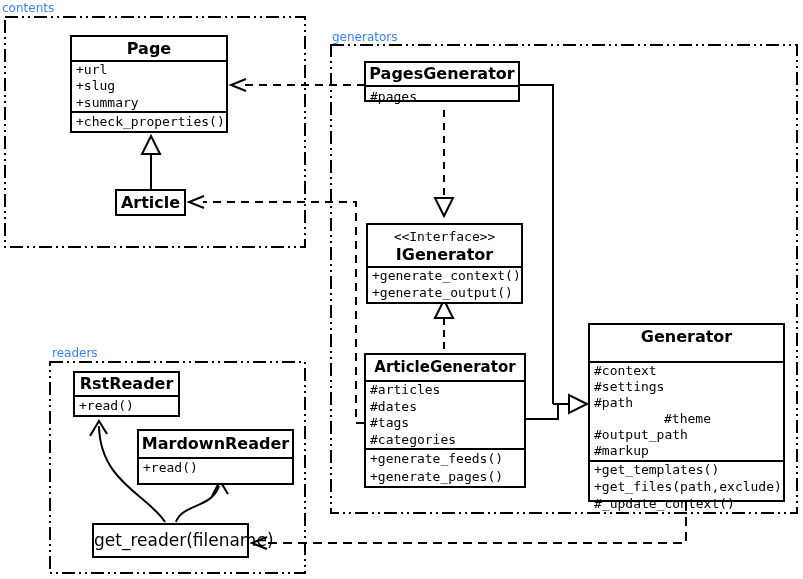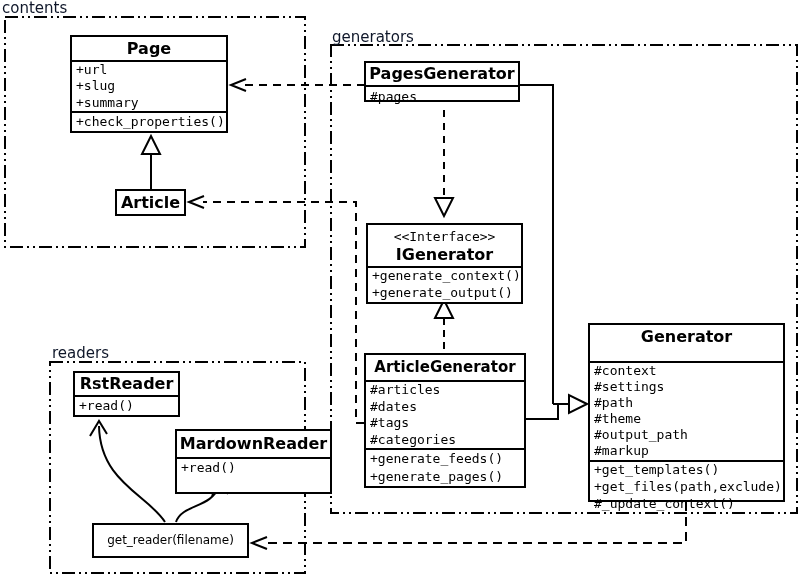--- a/index.html
+++ b/index.html
@@ -1,27 +1,27 @@
 <!DOCTYPE html>
 <html><head>
 <meta charset="utf-8">
 <style>
   html,body{margin:0;padding:0;background:#fff;}
   .diagram{position:relative;width:803px;height:579px;background:#ffffff;overflow:hidden;
            font-family:"DejaVu Sans",sans-serif;color:#000;}
   svg.layer{position:absolute;left:0;top:0;}
-  .pkg-label{position:absolute;font-size:15px;line-height:15px;color:#0f172a;white-space:nowrap;}
+  .pkg-label{position:absolute;font-size:12px;line-height:15px;color:#3b82f6;white-space:nowrap;}
   .cls{position:absolute;box-sizing:border-box;border:2px solid #000;background:#fff;}
   .cls-title{font-weight:bold;text-align:center;font-size:16px;white-space:nowrap;overflow:hidden;}
   .cls-comp{box-sizing:border-box;border-top:2px solid #000;}
   .member{font-family:"DejaVu Sans Mono","Liberation Mono",monospace;font-size:13px;
           white-space:nowrap;padding:0 2px 0 4px;overflow:hidden;}
   .stereo{font-family:"DejaVu Sans Mono","Liberation Mono",monospace;font-size:13px;
           text-align:center;line-height:17px;padding-top:3px;}
-  .plain-box-text{text-align:center;font-size:12px;line-height:31px;white-space:nowrap;}
+  .plain-box-text{text-align:center;font-size:17px;line-height:31px;white-space:nowrap;}
 </style>
 </head>
 <body>
 
 <div class="diagram">
 
   <svg class="layer" width="803" height="579" viewBox="0 0 803 579">
 
     <rect x="5" y="17" width="300" height="230" fill="none" stroke="#000" stroke-width="2" stroke-dasharray="13 4 2 4 2 4"></rect>
     <rect x="331" y="45" width="466" height="468" fill="none" stroke="#000" stroke-width="2" stroke-dasharray="13 4 2 4 2 4"></rect>
@@ -126,39 +126,39 @@
       <div class="member" style="line-height:17.5px;">+generate_pages()</div>
     </div>
   </div>
 
   <div class="cls" style="left:588px;top:323px;width:197px;height:179px;">
     <div class="cls-title" style="height:36px;line-height:23px;">Generator</div>
     <div class="cls-comp" style="height:99px;">
       <div class="member" style="line-height:16.1px;">#context</div>
       <div class="member" style="line-height:16.1px;">#settings</div>
       <div class="member" style="line-height:16.1px;">#path</div>
-      <div class="member" style="line-height:16.1px;">#theme</div>
+      <div class="member" style="line-height:16.1px;text-align:center;">#theme</div>
       <div class="member" style="line-height:16.1px;">#output_path</div>
       <div class="member" style="line-height:16.1px;">#markup</div>
     </div>
     <div class="cls-comp" style="height:53px;">
       <div class="member" style="line-height:16.8px;">+get_templates()</div>
       <div class="member" style="line-height:16.8px;">+get_files(path,exclude)</div>
       <div class="member" style="line-height:16.8px;">#_update_context()</div>
     </div>
   </div>
 
   <div class="cls" style="left:73px;top:371px;width:107px;height:46px;">
     <div class="cls-title" style="height:22px;line-height:22px;">RstReader</div>
     <div class="cls-comp" style="height:20px;">
       <div class="member" style="line-height:17px;">+read()</div>
     </div>
   </div>
 
-  <div class="cls" style="left:137px;top:429px;width:157px;height:65px;margin-left:38px;">
+  <div class="cls" style="left:137px;top:429px;width:157px;height:56px;">
     <div class="cls-title" style="height:26px;line-height:26px;">MardownReader</div>
     <div class="cls-comp" style="height:20px;">
       <div class="member" style="line-height:17px;">+read()</div>
     </div>
   </div>
 
   <div class="cls" style="left:92px;top:523px;width:157px;height:35px;">
     <div class="plain-box-text">get_reader(filename)</div>
   </div>
 

